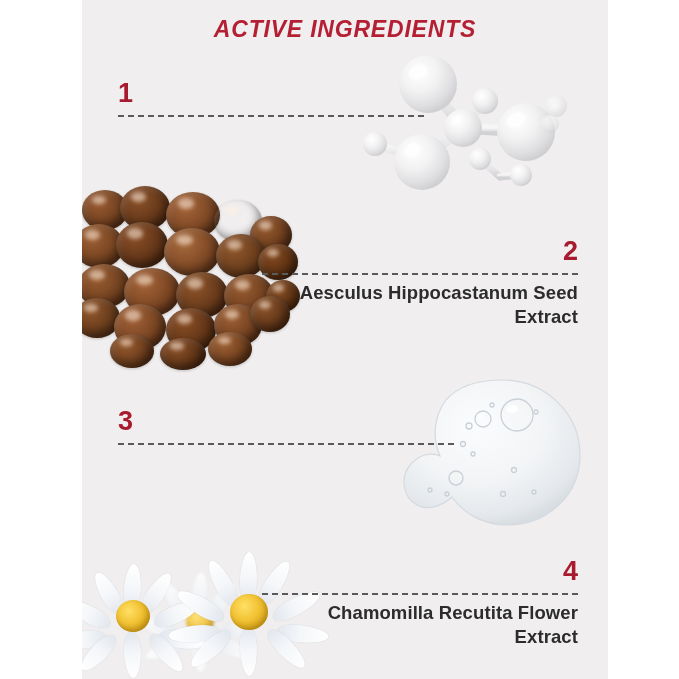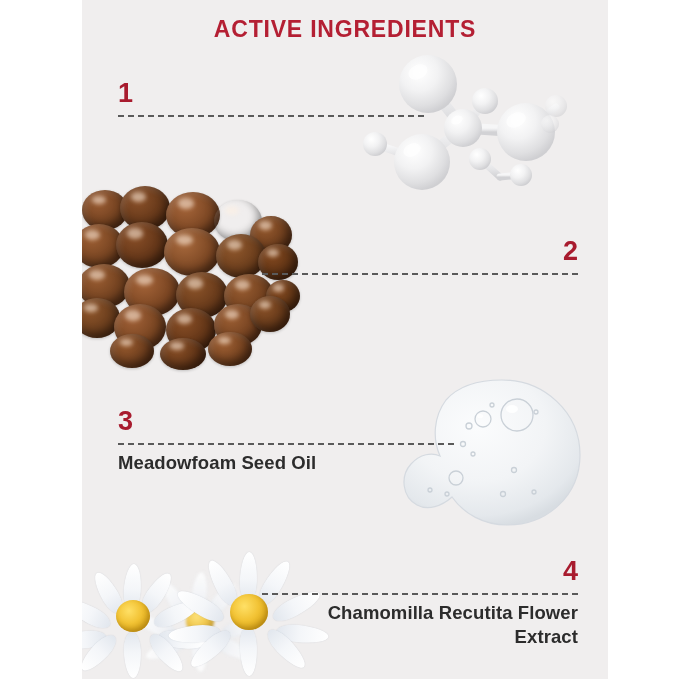--- a/index.html
+++ b/index.html
@@ -37,20 +37,21 @@
     position: absolute;
     left: 0;
     top: 16px;
     width: 526px;
     text-align: center;
     font-size: 23px;
     font-weight: bold;
     letter-spacing: 0.8px;
     color: #b41f33;
     font-family: "Liberation Sans", sans-serif;
+    font-style: italic;
   }
 
   
   .ing {
     position: absolute;
   }
   .ing .num {
     font-size: 27px;
     font-weight: bold;
     color: #a81b2e;
@@ -300,26 +301,26 @@
     </div>
 
     <div class="ing left" id="ing-1">
       <div class="num">1</div>
       <div class="rule"></div>
     </div>
 
     <div class="ing right" id="ing-2">
       <div class="num">2</div>
       <div class="rule"></div>
+      <div class="label">Aesculus Hippocastanum Seed Extract</div>
     </div>
 
     <div class="ing left" id="ing-3">
       <div class="num">3</div>
       <div class="rule"></div>
-      <div class="label">Meadowfoam Seed Oil</div>
     </div>
 
     <div class="ing right" id="ing-4">
       <div class="num">4</div>
       <div class="rule"></div>
       <div class="label">Chamomilla Recutita Flower Extract</div>
     </div>
 
   </div>
 </div>

